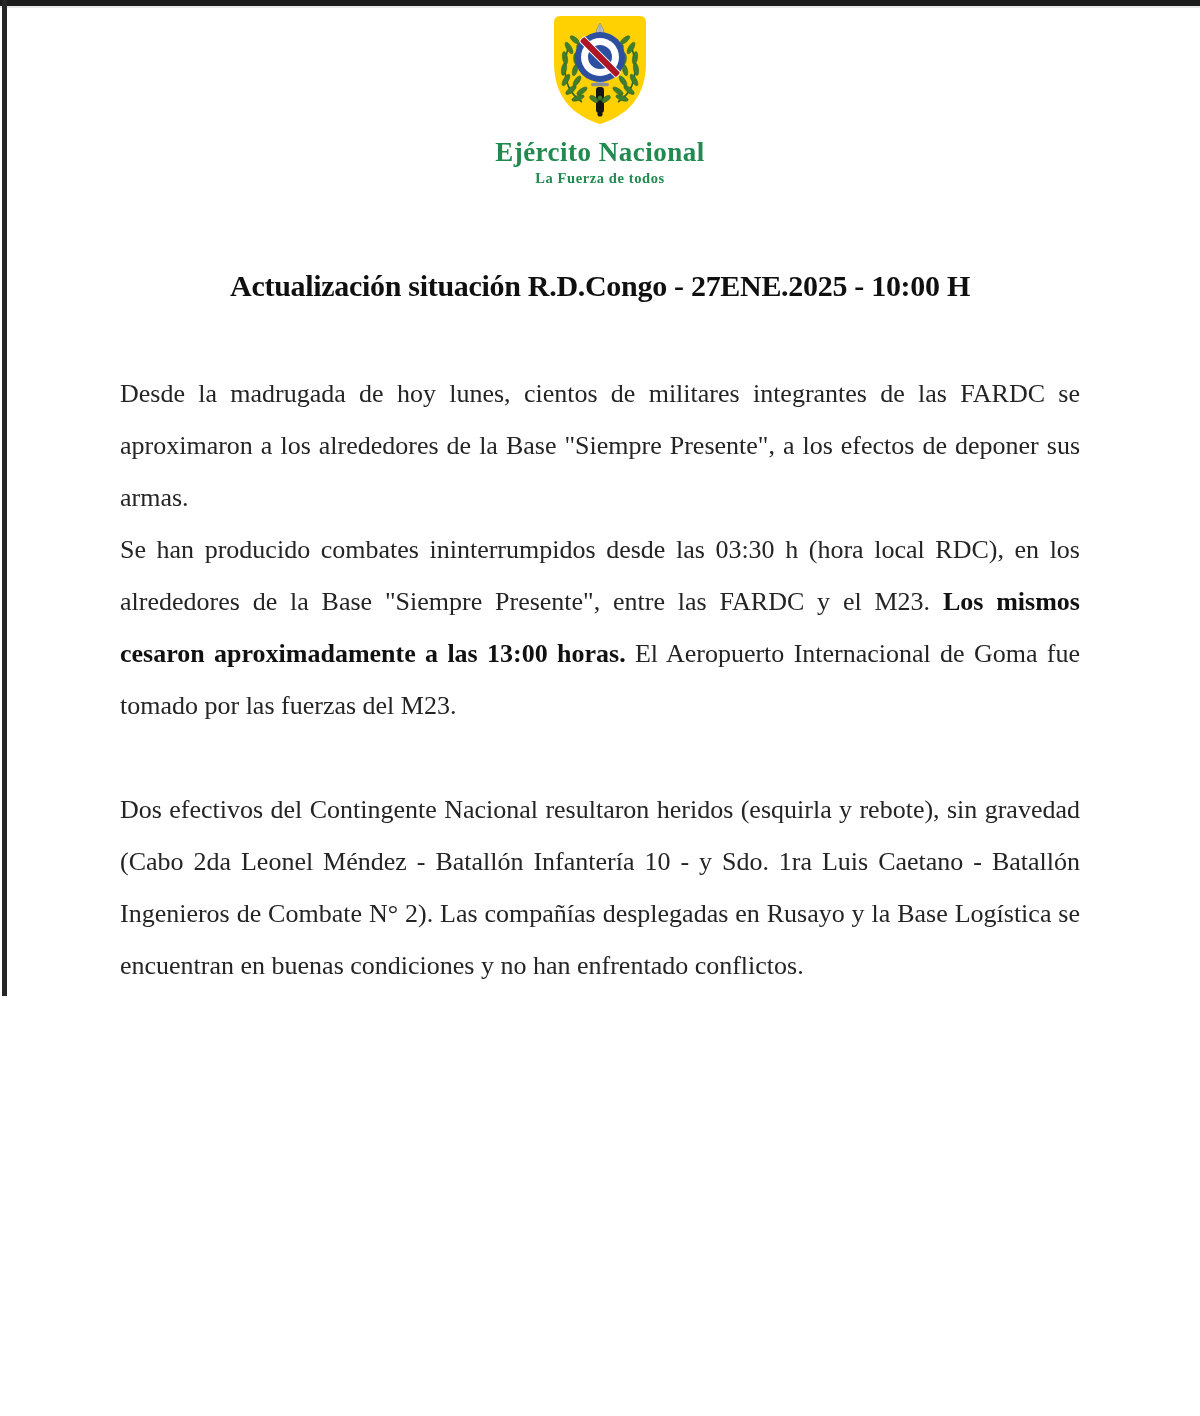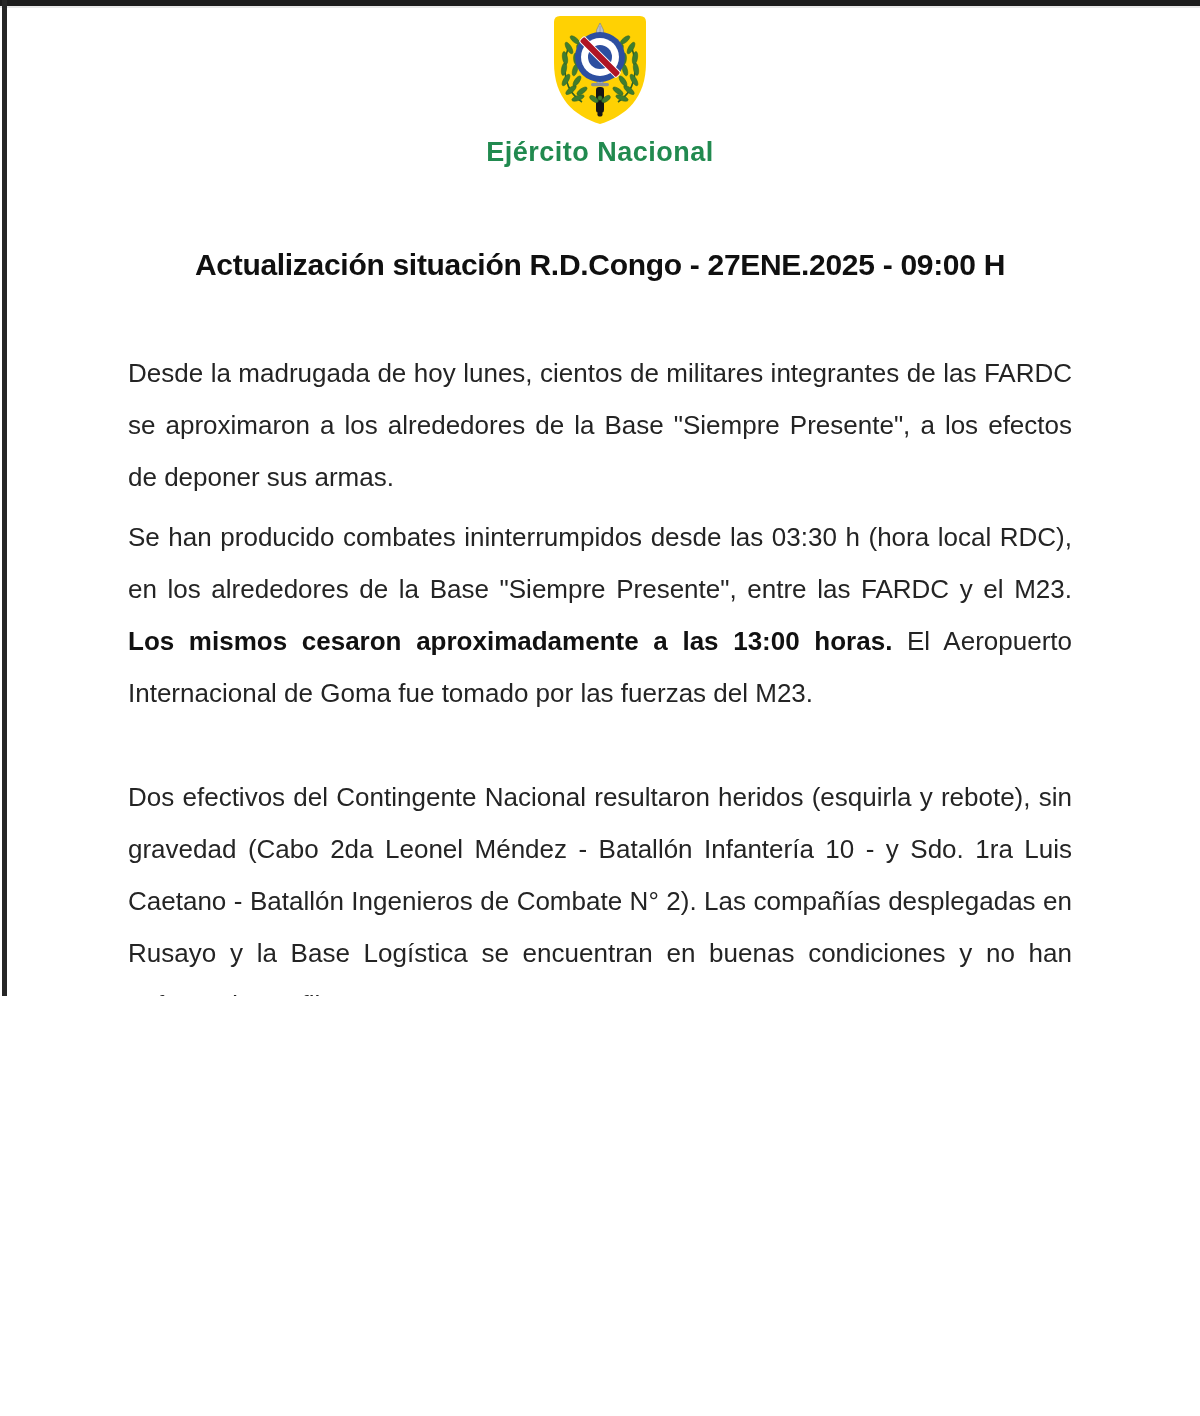--- a/index.html
+++ b/index.html
@@ -1,20 +1,20 @@
 <!DOCTYPE html>
 <html><head>
 <meta charset="utf-8">
 <style>
   html,body{margin:0;padding:0;background:#ffffff;}
   .page{
     position:relative;
     width:1200px;height:996px;
     background:#ffffff;
-    font-family:Liberation Sans, sans-serif;
+    font-family:Liberation Serif, serif;
     overflow:hidden;
   }
   .border-top{position:absolute;top:0;left:0;width:100%;height:6px;background:#1c1c1c;}
   .border-top-shadow{position:absolute;top:6px;left:0;width:100%;height:2px;background:#e9e9e9;}
   .border-left{position:absolute;top:0;left:2px;width:5px;height:100%;background:#262626;}
   .header{padding-top:13px;text-align:center;}
   .crest{display:block;margin:0 auto;}
   .brand-name{
     margin-top:11px;
     font-size:27px;font-weight:bold;letter-spacing:0.5px;
@@ -29,21 +29,21 @@
     text-align:center;
     font-size:30px;font-weight:bold;color:#101010;
     letter-spacing:-0.3px;
     line-height:40px;
   }
   .doc-body{
     margin:62px 120px 0 120px;
     font-size:26px;line-height:52px;color:#242424;
     text-align:justify;
   }
-  .doc-body p{margin:8px;}
+  .doc-body p{margin:0;}
   .doc-body p.gap{margin-top:52px;}
   .doc-body .b{font-weight:bold;color:#111111;}
   .dateline{
     margin:44px 170px 0 120px;
     text-align:right;
     font-size:26px;line-height:52px;color:#242424;
   }
 </style>
 </head>
 <body>
@@ -108,23 +108,24 @@
         <circle cx="51" cy="101" r="2.6" fill="#151515"></circle>
       </g>
       <g fill="#3f7d2f" stroke="#2f6123" stroke-width="0.5">
         <ellipse cx="45" cy="86" rx="5" ry="2.4" transform="rotate(35 45 86)"></ellipse>
         <ellipse cx="57" cy="86" rx="5" ry="2.4" transform="rotate(-35 57 86)"></ellipse>
         <circle cx="51" cy="85" r="2.2"></circle>
       </g>
     </svg>
 
     <div class="brand-name" style="color: rgb(33, 138, 79);">Ejército Nacional</div>
+    <div class="brand-tagline" style="color: rgb(33, 138, 79);">La Fuerza de todos</div>
   </div>
 
-  <h1 class="doc-title">Actualización situación R.D.Congo - 27ENE.2025 - 09:00 H</h1>
+  <h1 class="doc-title">Actualización situación R.D.Congo - 27ENE.2025 - 10:00 H</h1>
 
   <div class="doc-body">
       <p><span>Desde la madrugada de hoy lunes, cientos de militares integrantes de las FARDC se aproximaron a los alrededores de la Base "Siempre Presente", a los efectos de deponer sus armas.</span></p>
       <p><span>Se han producido combates ininterrumpidos desde las 03:30 h (hora local RDC), en los alrededores de la Base "Siempre Presente", entre las FARDC y el M23. </span><span class="b">Los mismos cesaron aproximadamente a las 13:00 horas.</span><span> El Aeropuerto Internacional de Goma fue tomado por las fuerzas del M23.</span></p>
       <p class="gap"><span>Dos efectivos del Contingente Nacional resultaron heridos (esquirla y rebote), sin gravedad  (Cabo 2da Leonel Méndez - Batallón Infantería 10 - y Sdo. 1ra Luis Caetano - Batallón Ingenieros de Combate N° 2). Las compañías desplegadas en Rusayo y la Base Logística se encuentran en buenas condiciones y no han enfrentado conflictos.</span></p>
     </div>
 
   <div class="dateline">Montevideo, 27 de enero de 2025</div>
 </div>
 

